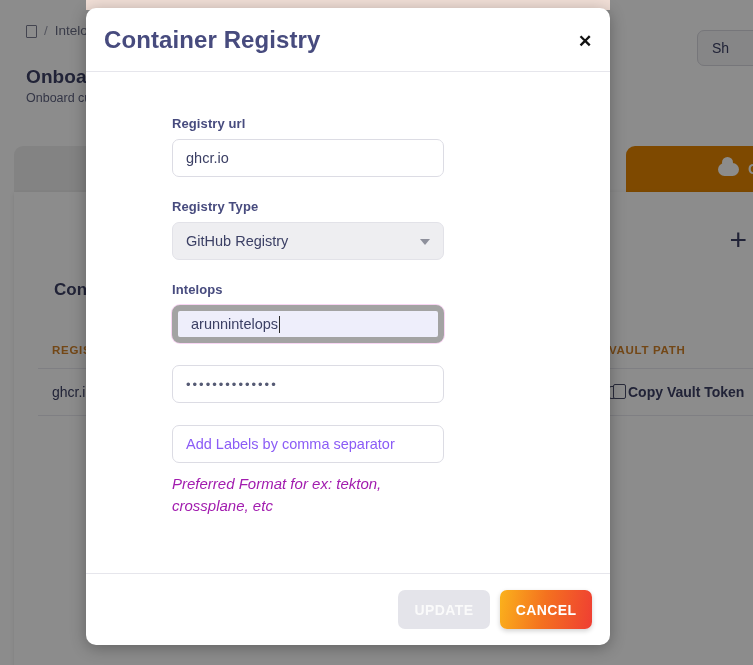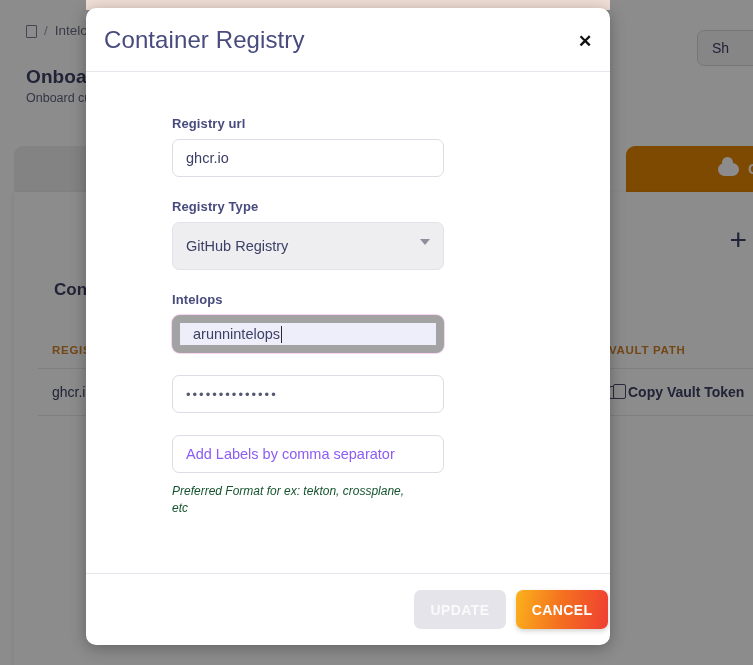--- a/index.html
+++ b/index.html
@@ -112,21 +112,21 @@
     position: absolute; left: 86px; top: 8px; width: 524px; height: 637px;
     background: #ffffff; border-radius: 10px;
     box-shadow: 0 3px 16px rgba(0,0,0,.30);
     display: flex; flex-direction: column; overflow: hidden;
   }
   .dlg-header {
     height: 64px; flex: 0 0 auto; position: relative;
     display: flex; align-items: center; border-bottom: 1px solid #e6e6ec;
   }
   .dlg-title {
-    margin-left: 18px; font-size: 24px; font-weight: normal; color: #474b7e;
+    margin-left: 18px; font-size: 24px; font-weight: bold; color: #474b7e;
     letter-spacing: .1px;
   }
   .dlg-close {
     position: absolute; right: 14px; top: 22px;
     width: 22px; height: 22px; font-size: 17px; font-weight: bold; color: #111;
     display: flex; align-items: center; justify-content: center;
     background: none; border: none; cursor: pointer; font-family: "Liberation Sans", sans-serif;
   }
 
   .dlg-body { flex: 1 1 auto; padding: 44px 0 0 0; overflow: hidden; }
@@ -136,50 +136,50 @@
     font-size: 13px; font-weight: bold; color: #474b7e;
     margin-bottom: 8px; letter-spacing: .1px;
   }
   .ctrl {
     width: 272px; height: 38px; border: 1px solid #dcdce4; border-radius: 7px;
     background: #ffffff; font-size: 14.5px; color: #3c4065;
     padding: 0 13px; font-family: "Liberation Sans", sans-serif;
     display: flex; align-items: center;
   }
   .ctrl.focused {
-    border: 8px solid #a3a3a3; background: #eeeefb; border-radius: 8px;
+    border: 6px solid #a3a3a3; background: #eeeefb; border-radius: 8px;
     box-shadow: 0 0 0 1px rgba(234,134,221,.35);
   }
   .caret {
     display: inline-block; width: 1px; height: 17px; background: #2b2b2b;
     margin-left: 1px; vertical-align: -3px;
   }
   .dots { font-size: 13px; letter-spacing: 2px; color: #555a74; }
   .ph { color: #8b5cf6; }
 
   .select {
-    width: 272px; height: 48px; background: #eeeef1; border: 1px solid #e2e2e8;
+    width: 272px; height: 38px; background: #eeeef1; border: 1px solid #e2e2e8;
     border-radius: 7px; display: flex; align-items: center;
     padding: 0 13px; font-size: 14.5px; color: #3c4065; position: relative;
   }
   .select .arrow {
     position: absolute; right: 13px; top: 16px;
     width: 0; height: 0; border-left: 5.5px solid transparent;
     border-right: 5.5px solid transparent; border-top: 6px solid #8e909c;
   }
 
   .helper {
     width: 250px; margin: -12px 0 0 86px;
-    font-size: 12px; font-style: italic; color: #14532d; line-height: 1.45;
+    font-size: 15px; font-style: italic; color: #a21caf; line-height: 1.45;
   }
 
   .dlg-footer {
     flex: 0 0 auto; height: 72px; border-top: 1px solid #e6e6ec;
     display: flex; align-items: center; justify-content: flex-end;
-    gap: 10px; padding-right: 2px;
+    gap: 10px; padding-right: 18px;
   }
   .btn {
     height: 39px; min-width: 92px; border: none; border-radius: 7px;
     font-size: 14px; font-weight: bold; letter-spacing: .4px; color: #ffffff;
     font-family: "Liberation Sans", sans-serif; cursor: pointer;
   }
   .btn-disabled { background: #e4e4ea; color: #fafafa; cursor: default; }
   .btn-cancel {
     background: linear-gradient(100deg, #fbb21c 0%, #f4711f 48%, #ef3e33 100%);
     box-shadow: 0 2px 5px rgba(0,0,0,.18);

